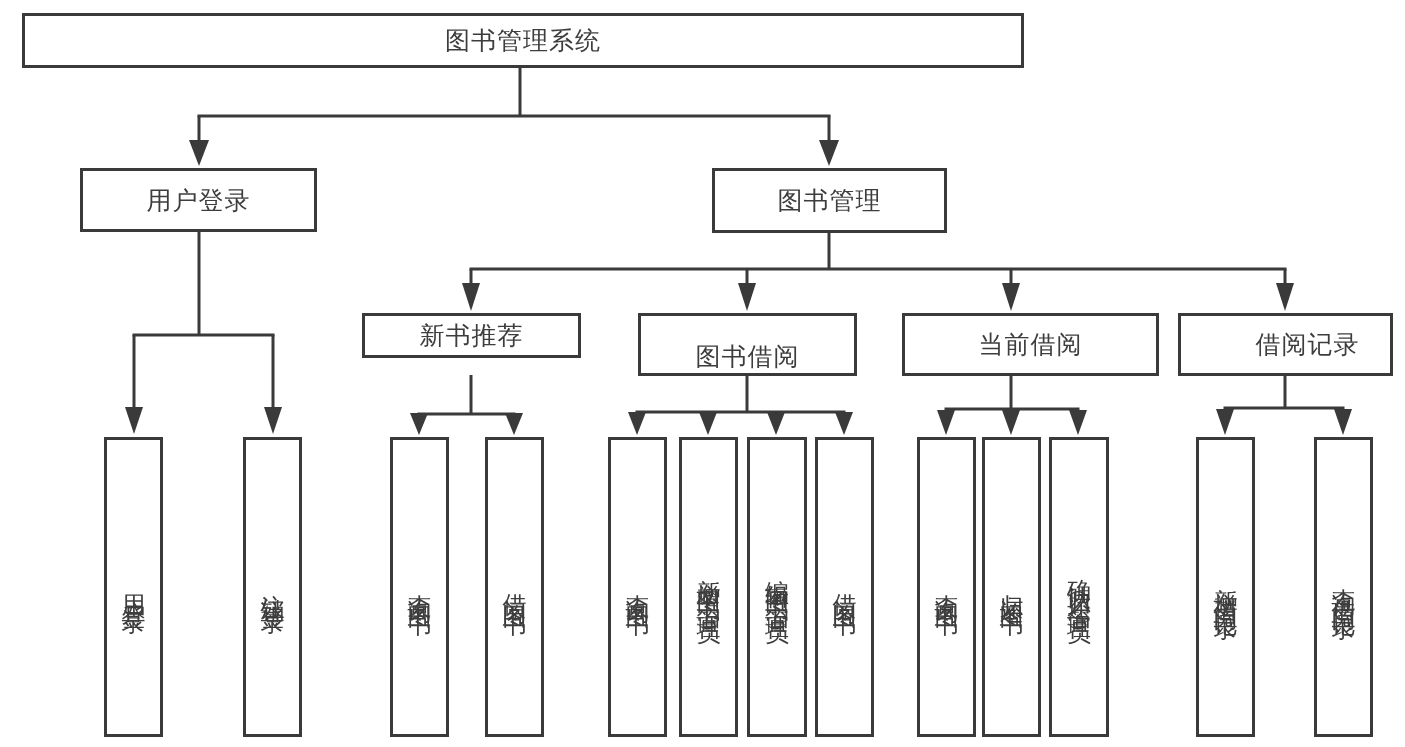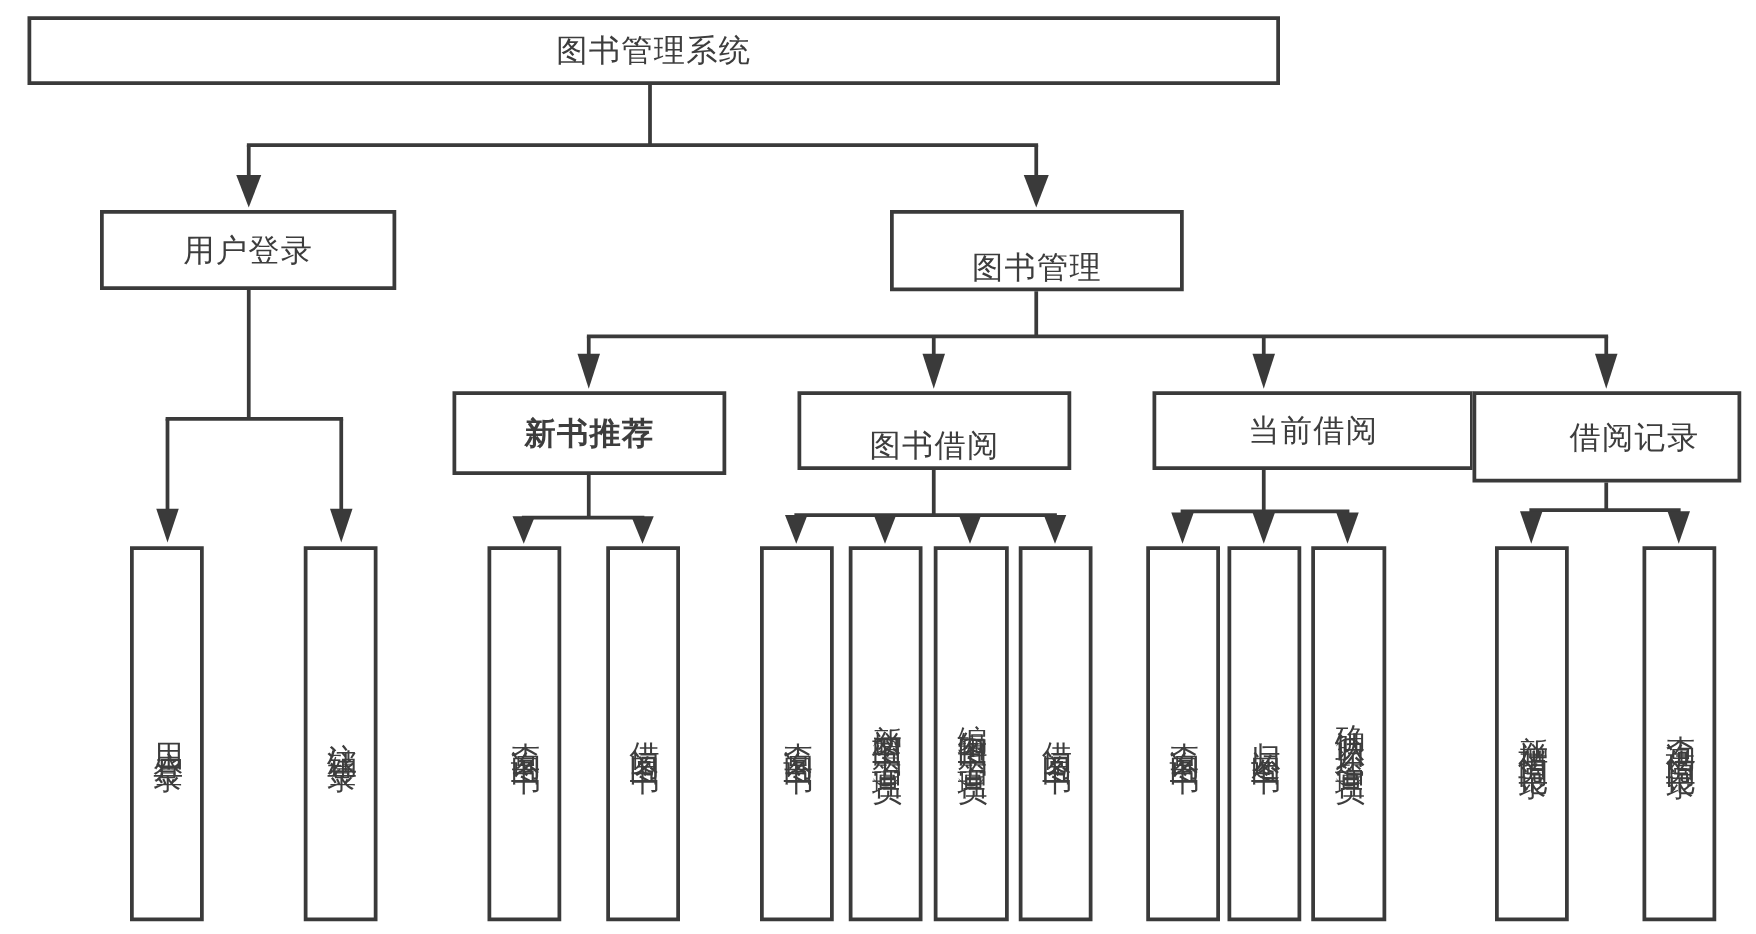--- a/index.html
+++ b/index.html
@@ -39,26 +39,26 @@
     text-orientation: upright;
     font-size: 24px;
     letter-spacing: 6px;
     line-height: 1;
     color: #3d3d3d;
   }
   
   .n-root  { left: 22px;   top: 13px;  width: 1002px; height: 55px; }
   
   .n-login { left: 80px;   top: 168px; width: 237px;  height: 64px; }
-  .n-mgmt  { left: 712px;  top: 168px; width: 235px;  height: 65px; align-items: flex-end; }
-  
-  .n-rec   { left: 362px;  top: 313px; width: 219px;  height: 67px; font-weight: bold; }
+  .n-mgmt  { left: 712px;  top: 168px; width: 235px;  height: 65px; }
+  
+  .n-rec   { left: 362px;  top: 313px; width: 219px;  height: 45px; }
   .n-bor   { left: 638px;  top: 313px; width: 219px;  height: 63px; align-items: flex-end; }
-  .n-cur   { left: 902px;  top: 313px; width: 257px;  height: 63px; margin-left: 20px; }
-  .n-his   { left: 1178px; top: 313px; width: 215px;  height: 73px; padding-left: 44px; }
+  .n-cur   { left: 902px;  top: 313px; width: 257px;  height: 63px; }
+  .n-his   { left: 1178px; top: 313px; width: 215px;  height: 63px; padding-left: 44px; }
   
   .leaf { top: 437px; height: 300px; width: 59px; }
   .n-l1  { left: 104px; }
   .n-l2  { left: 243px; }
   .n-l3  { left: 390px; }
   .n-l4  { left: 485px; }
   .n-l5  { left: 608px; }
   .n-l6  { left: 679px; }
   .n-l7  { left: 747px; width: 60px; }
   .n-l8  { left: 815px; }

